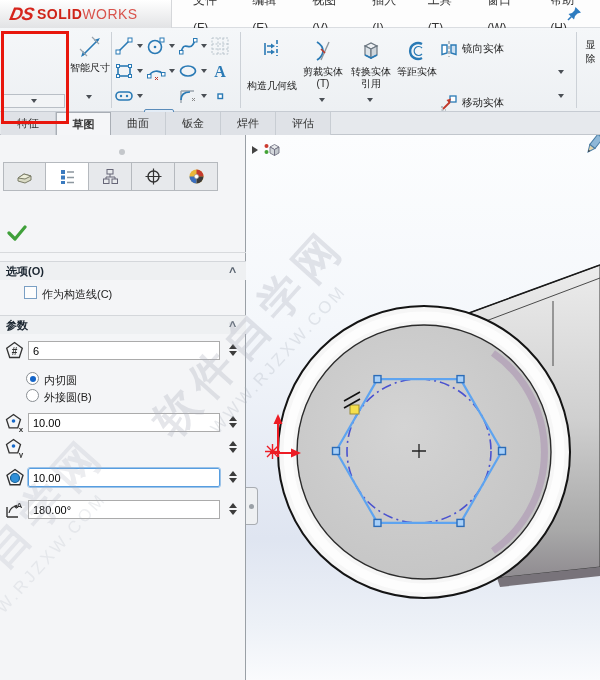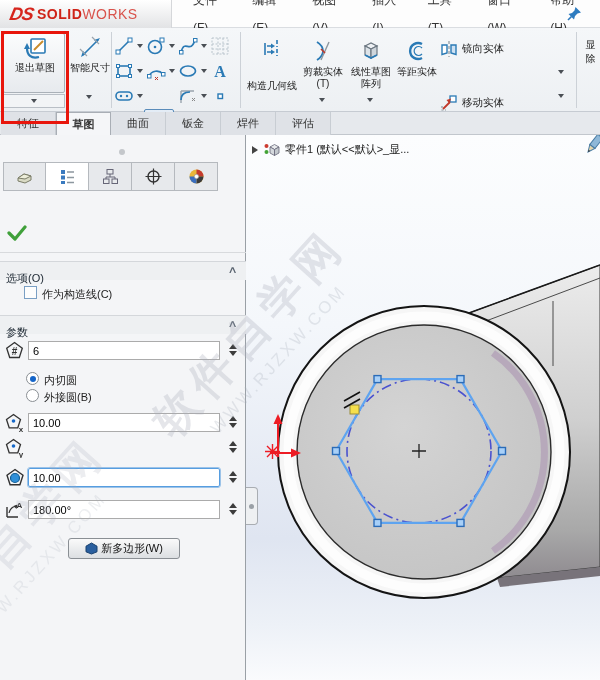--- a/index.html
+++ b/index.html
@@ -40,21 +40,21 @@
 .dragdot{position:absolute;left:119px;top:14px;width:6px;height:6px;border-radius:50%;background:#c4c7cb}
 .ptabs{position:absolute;left:3px;top:27px;display:flex}
 .ptab{width:43px;height:29px;border:1px solid #b5b9be;border-left:none;background:#e7e9ec;display:flex;align-items:center;justify-content:center}
 .ptab:first-child{border-left:1px solid #b5b9be}
 .ptab.on{background:#ffffff}
 .pmtitle{position:absolute;left:0;top:62px;width:246px;height:24px}
 .pmtitle .t{position:absolute;left:30px;top:4px;font-size:12px;font-weight:bold;color:#1a1a2e}
 .help{position:absolute;left:220px;top:3px;width:15px;height:15px;border:1.5px solid #44617e;border-radius:50%;text-align:center;line-height:13px;font-size:10px;font-weight:bold;color:#44617e}
 .divider{position:absolute;left:0;width:246px;height:1px;background:#d8dadd}
 .sechdr{position:absolute;left:0;width:246px;height:19px;border-top:1px solid #d4d7db;background:#eef0f2}
-.sechdr .s{position:absolute;left:6px;top:9px;font-weight:normal;color:#1a2530}
+.sechdr .s{position:absolute;left:6px;top:2px;font-weight:bold;color:#1a2530}
 .chev{position:absolute;right:10px;top:2px;color:#5a6470;font-size:10px;transform:scaleX(1.4)}
 .cbx{position:absolute;width:13px;height:13px;border:1px solid #7a9fc4;background:#fdfdfd}
 .radio{position:absolute;width:13px;height:13px;border:1px solid #8a8f94;border-radius:50%;background:#fff}
 .radio.sel::after{content:"";position:absolute;left:2.5px;top:2.5px;width:6px;height:6px;border-radius:50%;background:#1464c8}
 .prow{position:absolute;left:4px;width:238px;height:22px}
 .pinput{position:absolute;left:24px;top:0;width:192px;height:19px;border:1px solid #ababab;font-family:"Liberation Sans",sans-serif;font-size:11px;padding:0 4px;background:#fff;color:#000}
 .pinput.focus{border:1px solid #569de0;outline:1px solid #9cc3e8;border-radius:2px}
 .spin{position:absolute;right:2px;top:1px;width:14px;height:18px;cursor:default}
 .spin i{display:block;width:0;height:0;border-left:4px solid transparent;border-right:4px solid transparent;margin:2px auto}
 .spin .up{border-bottom:5px solid #3c3c3c}
@@ -92,31 +92,20 @@
   <span class="pin">
     <svg width="15" height="15" viewBox="0 0 15 15">
         <path d="M8.5,1 L14,6.5 L10.5,7.5 L8,10 L7,13.5 L1.5,8 L5,7 L7.5,4.5 Z" fill="#2e7cc0"></path>
         <path d="M4.5,10.5 L1,14" stroke="#2e7cc0" stroke-width="1.6"></path>
       </svg>
   </span>
 </div>
 
 <div class="ribbon">
 
-  <div class="bigbtn" style="left:3px;top:5px;width:62px;height:60px">
-    <span style="position:absolute;left:19px;top:3px">
-      <svg width="24" height="24" viewBox="0 0 24 24">
-          <rect x="8" y="2" width="14" height="14" rx="1" fill="#fff" stroke="#2a7ab5" stroke-width="1.6"></rect>
-          <path d="M20,4 L11,13" stroke="#c98c2e" stroke-width="2"></path>
-          <path d="M16,20 C8,22 4,18 4,11" fill="none" stroke="#2a7ab5" stroke-width="2.2"></path>
-          <polygon points="1,12 4,6 7,12" fill="#2a7ab5"></polygon>
-        </svg>
-    </span>
-    <div class="rlabel" style="left:0;top:28px;width:62px">退出草图</div>
-  </div>
   <div class="ddrow" style="left:3px;top:66px;width:62px;height:14px">
       <i class="dd"></i>
     </div>
 
   <div style="position:absolute;left:70px;top:5px;width:28px;height:75px">
     <span style="position:absolute;left:9px;top:3px">
       <svg width="22" height="22" viewBox="0 0 22 22">
           <path d="M4,19 L19,4" stroke="#2a7ab5" stroke-width="1.6"></path>
           <polygon points="2,21 7,18 4,15" fill="#2a7ab5"></polygon>
           <polygon points="21,2 18,7 15,4" fill="#2a7ab5"></polygon>
@@ -250,21 +239,21 @@
 
   <div style="position:absolute;left:348px;top:8px;width:46px;height:76px">
     <span style="position:absolute;left:12px;top:4px">
       <svg width="22" height="22" viewBox="0 0 22 22">
           <polygon points="5,6 11,3 17,6 11,9" fill="#eef1f4" stroke="#6b7680" stroke-width="1.2"></polygon>
           <polygon points="5,6 5,15 11,18 11,9" fill="#dde3e8" stroke="#6b7680" stroke-width="1.2"></polygon>
           <polygon points="17,6 17,15 11,18 11,9" fill="#cfd6dc" stroke="#6b7680" stroke-width="1.2"></polygon>
           <path d="M5,15 L11,18 L17,15" fill="none" stroke="#2a7ab5" stroke-width="1.8"></path>
         </svg>
     </span>
-    <div class="rlabel" style="left:0;top:30px;width:46px">线性草图阵列</div>
+    <div class="rlabel" style="left:0;top:30px;width:46px">转换实体引用</div>
     <i class="dd" style="position:absolute;left:19px;top:62px"></i>
   </div>
 
   <div style="position:absolute;left:396px;top:8px;width:42px;height:76px">
     <span style="position:absolute;left:10px;top:4px">
       <svg width="22" height="22" viewBox="0 0 22 22">
           <path d="M16,4 A8,8 0 1 0 16,18" fill="none" stroke="#2a7ab5" stroke-width="2.4"></path>
           <path d="M16,8 A4.5,4.5 0 1 0 16,14" fill="none" stroke="#2a7ab5" stroke-width="1.2"></path>
         </svg>
     </span>
@@ -443,26 +432,20 @@
             <text x="15.5" y="8" text-anchor="middle" font-size="8" font-weight="bold" fill="#333">A</text>
           </svg>
       </span>
       <input class="pinput" value="180.00°" style="">
       <span class="spin">
           <i class="up"></i>
           <i class="dn"></i>
         </span>
     </div>
 
-    <div class="npbtn">
-      <svg width="13" height="13" viewBox="0 0 13 13">
-          <polygon points="6.5,1 12,4.2 12,9.8 6.5,12 1,9.8 1,4.2" fill="#2a5f9e" stroke="#17406e" stroke-width="1"></polygon>
-        </svg>
-      <span>新多边形(W)</span>
-    </div>
   </div>
 
   <div class="viewport">
     <svg width="354" height="545" viewBox="0 0 354 545">
       <defs>
         <linearGradient id="bodyg" x1="0" y1="0" x2="0" y2="1">
           <stop offset="0" stop-color="#ececec"></stop>
             <stop offset=".5" stop-color="#cfcfcf"></stop>
             <stop offset=".85" stop-color="#a8a8a8"></stop>
             <stop offset="1" stop-color="#8f8b90"></stop>
@@ -517,21 +500,20 @@
       <i class="tri"></i>
       <span style="margin-right:5px">
         <svg width="16" height="15" viewBox="0 0 16 15">
             <circle cx="2.5" cy="4" r="2" fill="#cc3b30"></circle>
             <circle cx="2.5" cy="10" r="2" fill="#44a336"></circle>
             <polygon points="6,5 10.5,2.5 15,5 10.5,7.5" fill="#e8eaec" stroke="#667" stroke-width=".8"></polygon>
             <polygon points="6,5 6,11 10.5,13.5 10.5,7.5" fill="#d5d9dd" stroke="#667" stroke-width=".8"></polygon>
             <polygon points="15,5 15,11 10.5,13.5 10.5,7.5" fill="#c3c8cd" stroke="#667" stroke-width=".8"></polygon>
           </svg>
       </span>
-      <span>零件1 (默认&lt;&lt;默认&gt;_显...</span>
     </div>
 
     <span class="pencil">
       <svg width="24" height="26" viewBox="0 0 24 26">
           <g transform="rotate(38 12 13)">
             <rect x="9" y="3" width="6.5" height="13" fill="#8fb8d8" stroke="#4a7da5" stroke-width="1"></rect>
             <polygon points="9,16 15.5,16 12.2,23" fill="#e3d5ae" stroke="#4a7da5" stroke-width="1"></polygon>
             <polygon points="11.3,20.8 13.2,20.8 12.2,23" fill="#333"></polygon>
           </g>
         </svg>

